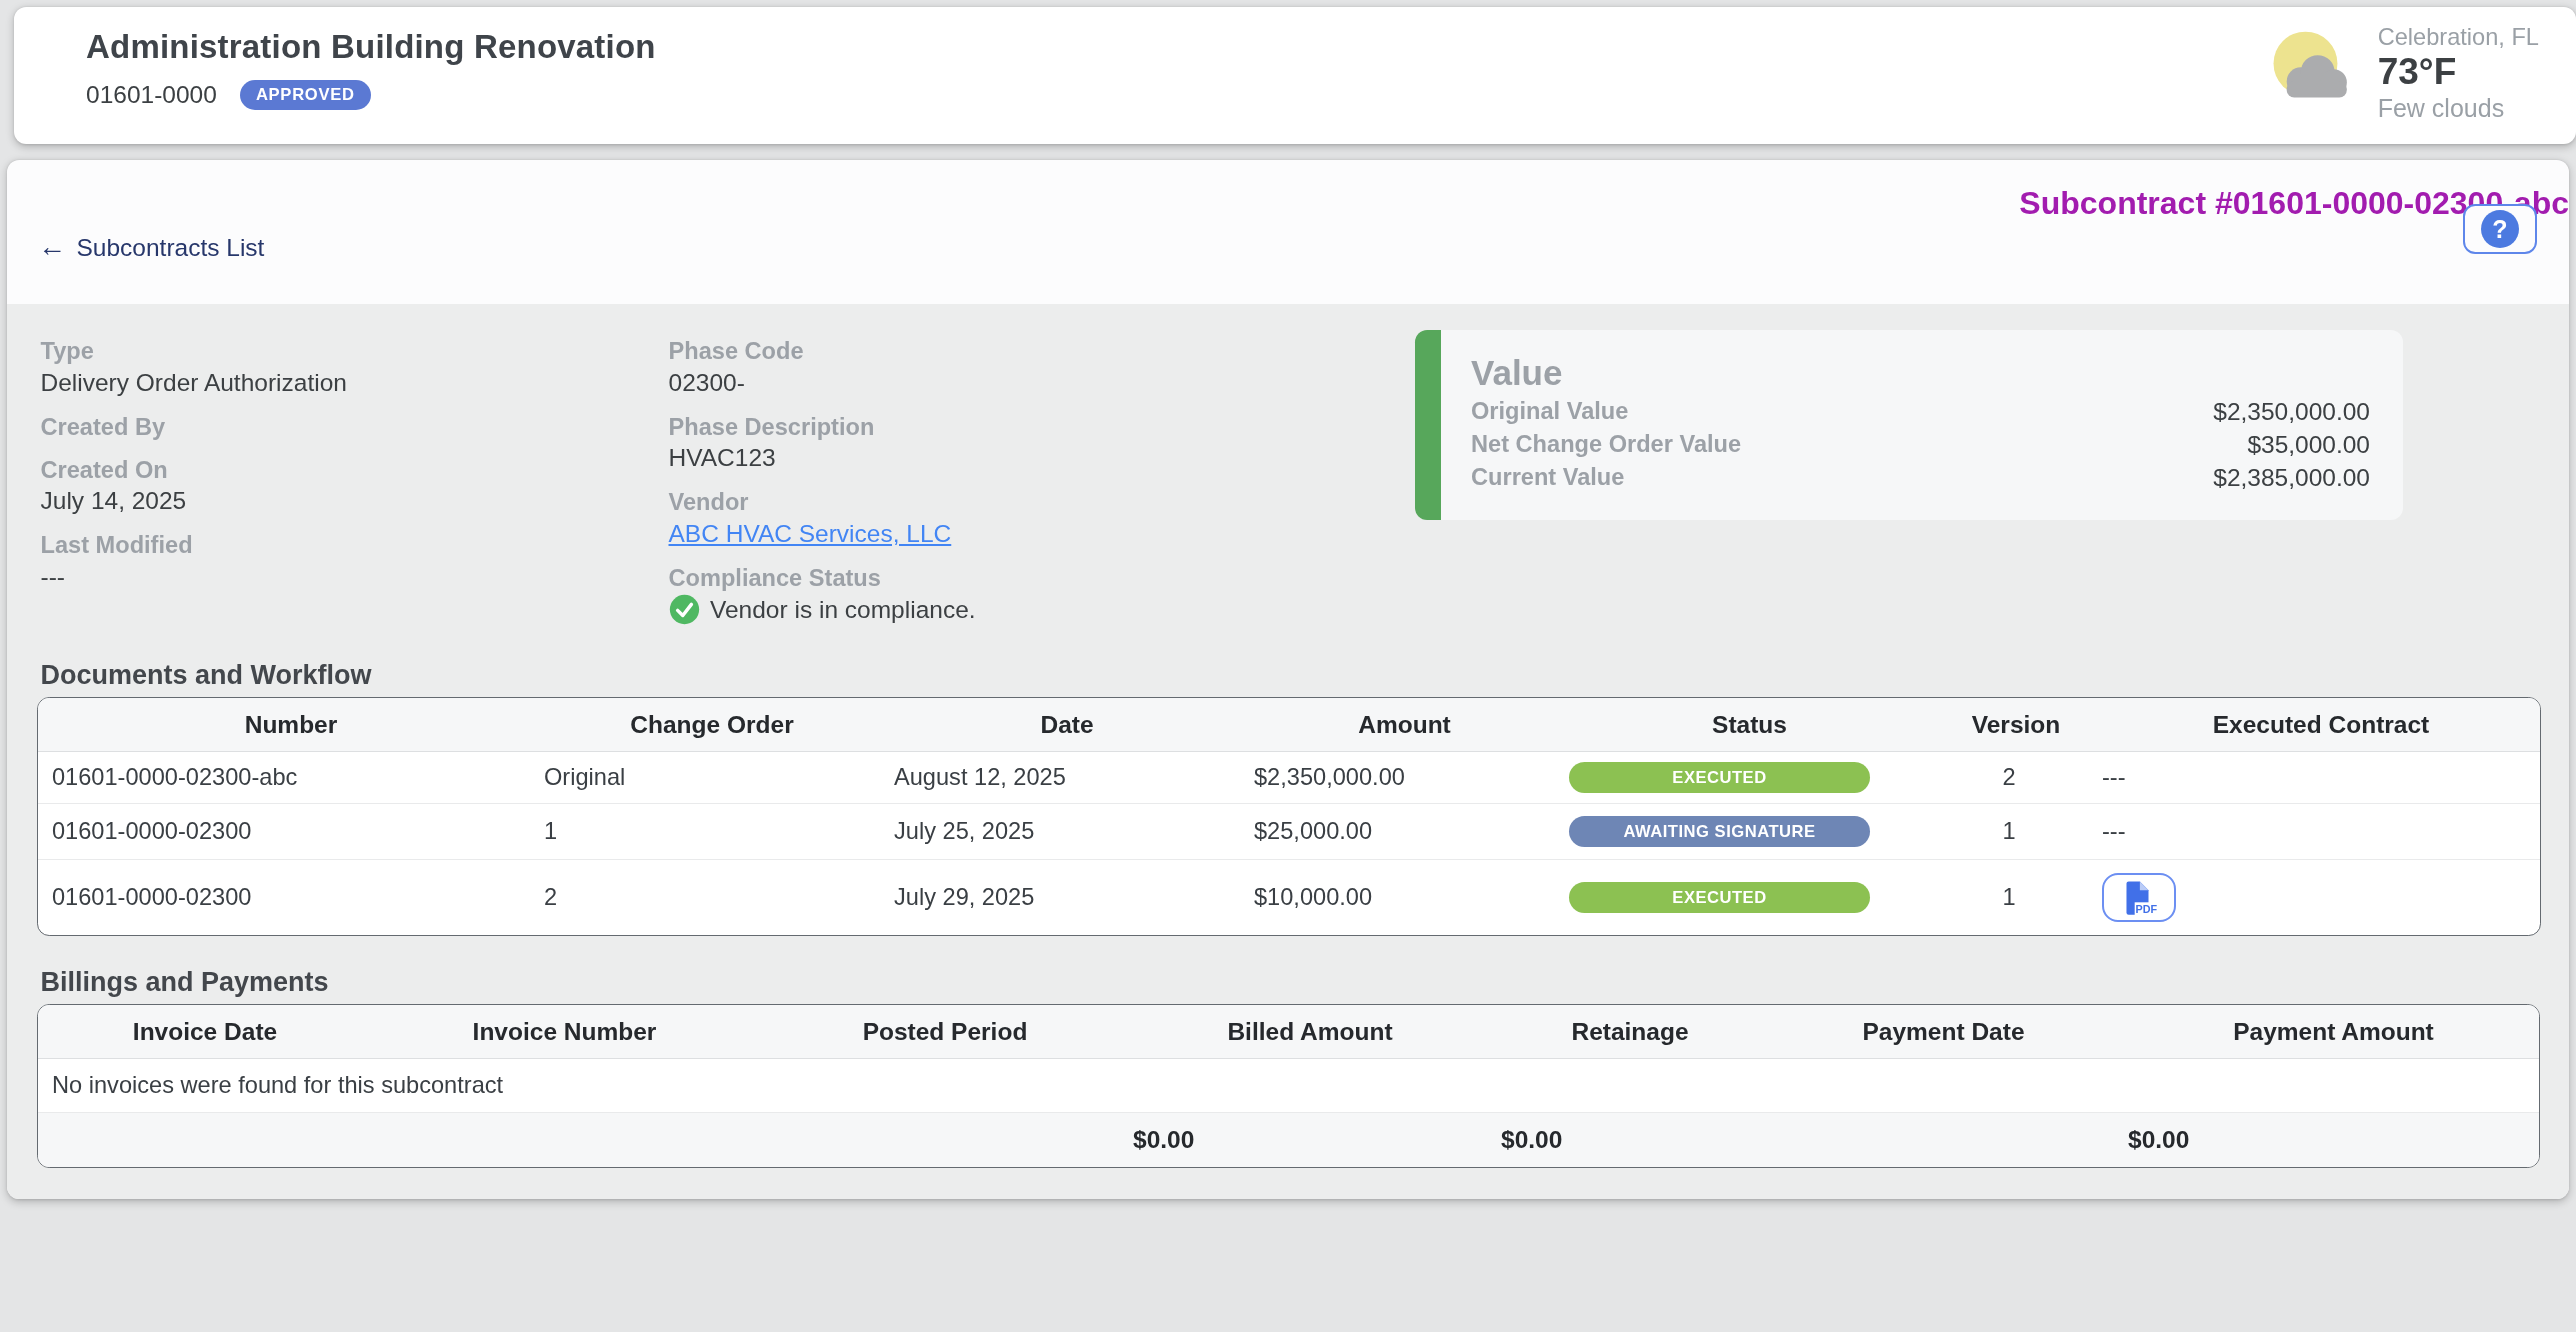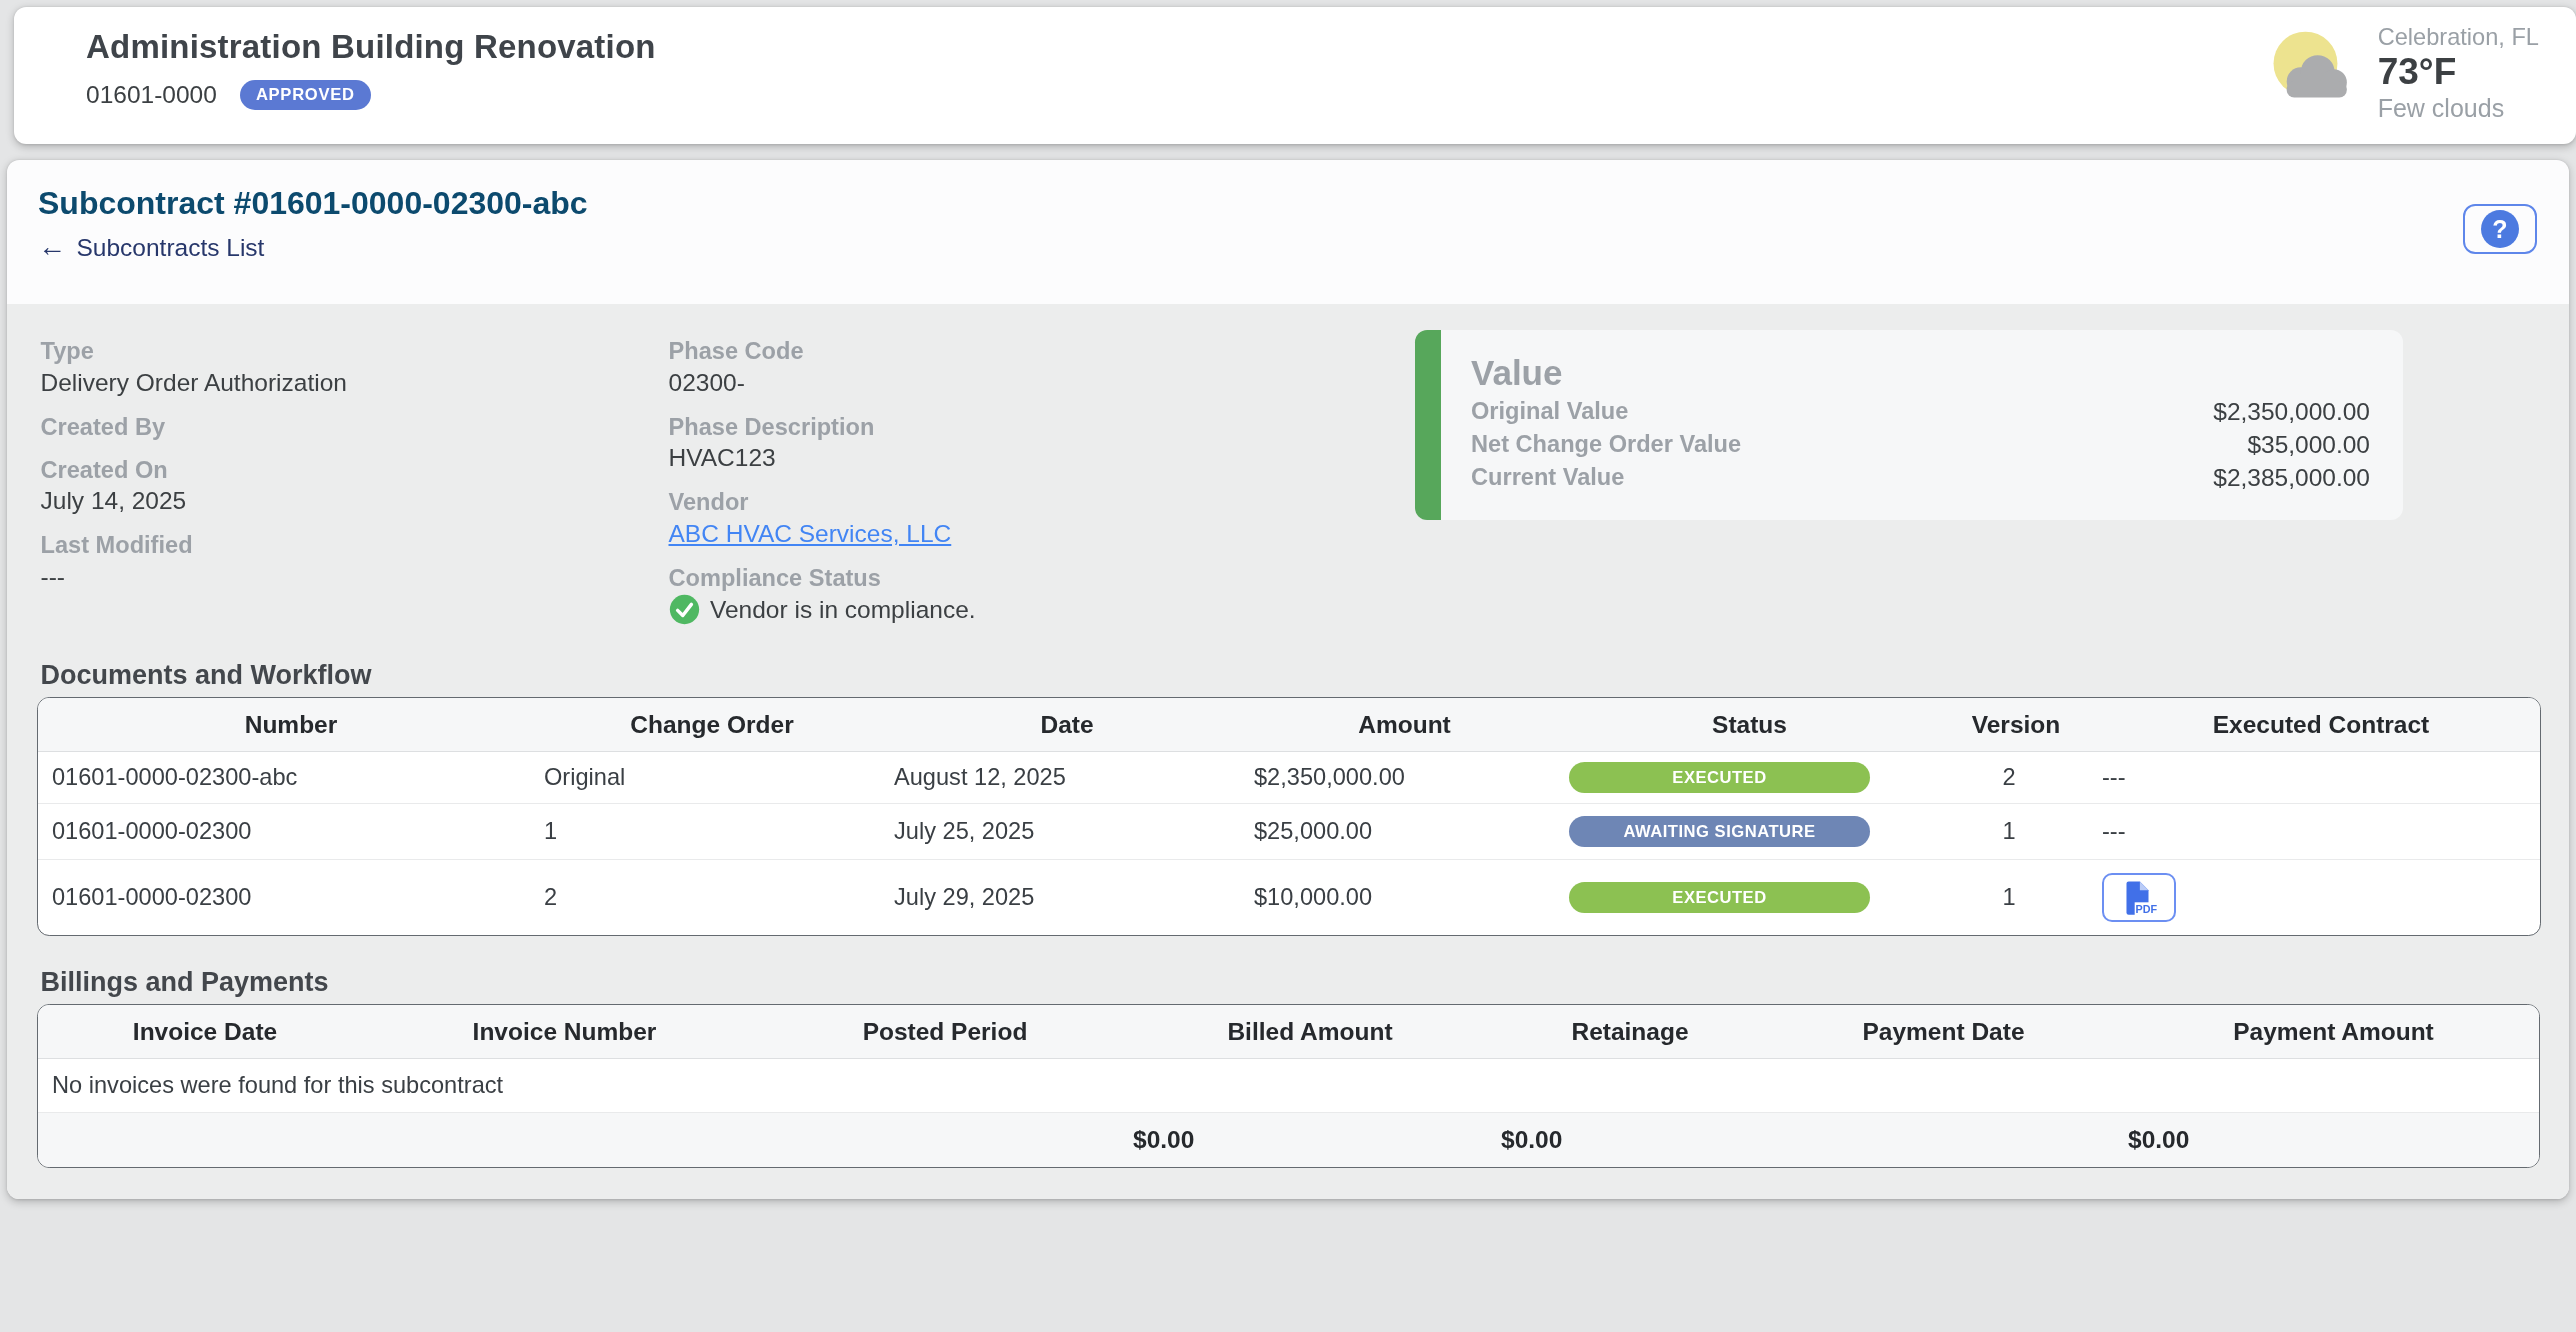--- a/index.html
+++ b/index.html
@@ -31,21 +31,21 @@
   }
   .weather { position:absolute; right:37px; top:15.7px; display:flex; gap:17.5px; }
   .weather svg { margin-top:3.5px; }
   .weather-loc  { font-size:23.6px; color:#9AA0A6; line-height:28px; }
   .weather-temp { font-size:37px; font-weight:700; color:#3C4043; line-height:42px; }
   .weather-cond { font-size:25px; color:#9AA0A6; line-height:31px; }
 
   
   #main-card { left:7px; top:160px; width:2562px; height:1039px; overflow:hidden; background:#FCFCFD; }
   .main-head { position:relative; height:144px; }
-  .main-head h1 { padding:24.5px 0 0 31px; font-size:32px; font-weight:700; color:#0c4a6e; }
+  .main-head h1 { padding:24.5px 0 0 31px; font-size:32px; font-weight:700; color:#a21caf;text-align:right; }
   .back-link {
     display:inline-flex; align-items:center; gap:10.5px; margin:12.2px 0 0 31px;
     color:#27376B; font-size:24.5px; cursor:pointer; text-decoration:none;
   }
   .back-arrow { font-size:28px; line-height:24.5px; }
   .help-btn {
     position:absolute; top:44px; right:32px; width:74px; height:50px;
     border:2.6px solid #5E86EA; border-radius:12.2px; background:#FCFCFD;
     display:flex; align-items:center; justify-content:center; cursor:pointer;
   }
@@ -95,21 +95,21 @@
 
   .pill {
     display:inline-flex; width:301px; height:31px; border-radius:15.7px;
     align-items:center; justify-content:center; color:#fff;
     font-size:16.6px; font-weight:700; letter-spacing:0.5px; vertical-align:middle;
   }
   .pill[data-variant="executed"] { background:#8CC152; }
   .pill[data-variant="awaiting"] { background:#6E86B5; }
 
   .pdf-btn {
-    width:74px; height:49px; border:2.6px solid #6C8FF2; border-radius:10px; background:#fff;
+    width:74px; height:49px; border:2.6px solid #6C8FF2; border-radius:16px; background:#fff;
     display:inline-flex; align-items:center; justify-content:center; cursor:pointer; vertical-align:middle;
   }
 </style>
 </head>
 <body>
 
 <div class="card" id="header-card">
   <div class="header-inner">
     <div class="project-title">Administration Building Renovation</div>
     <div class="project-row">

